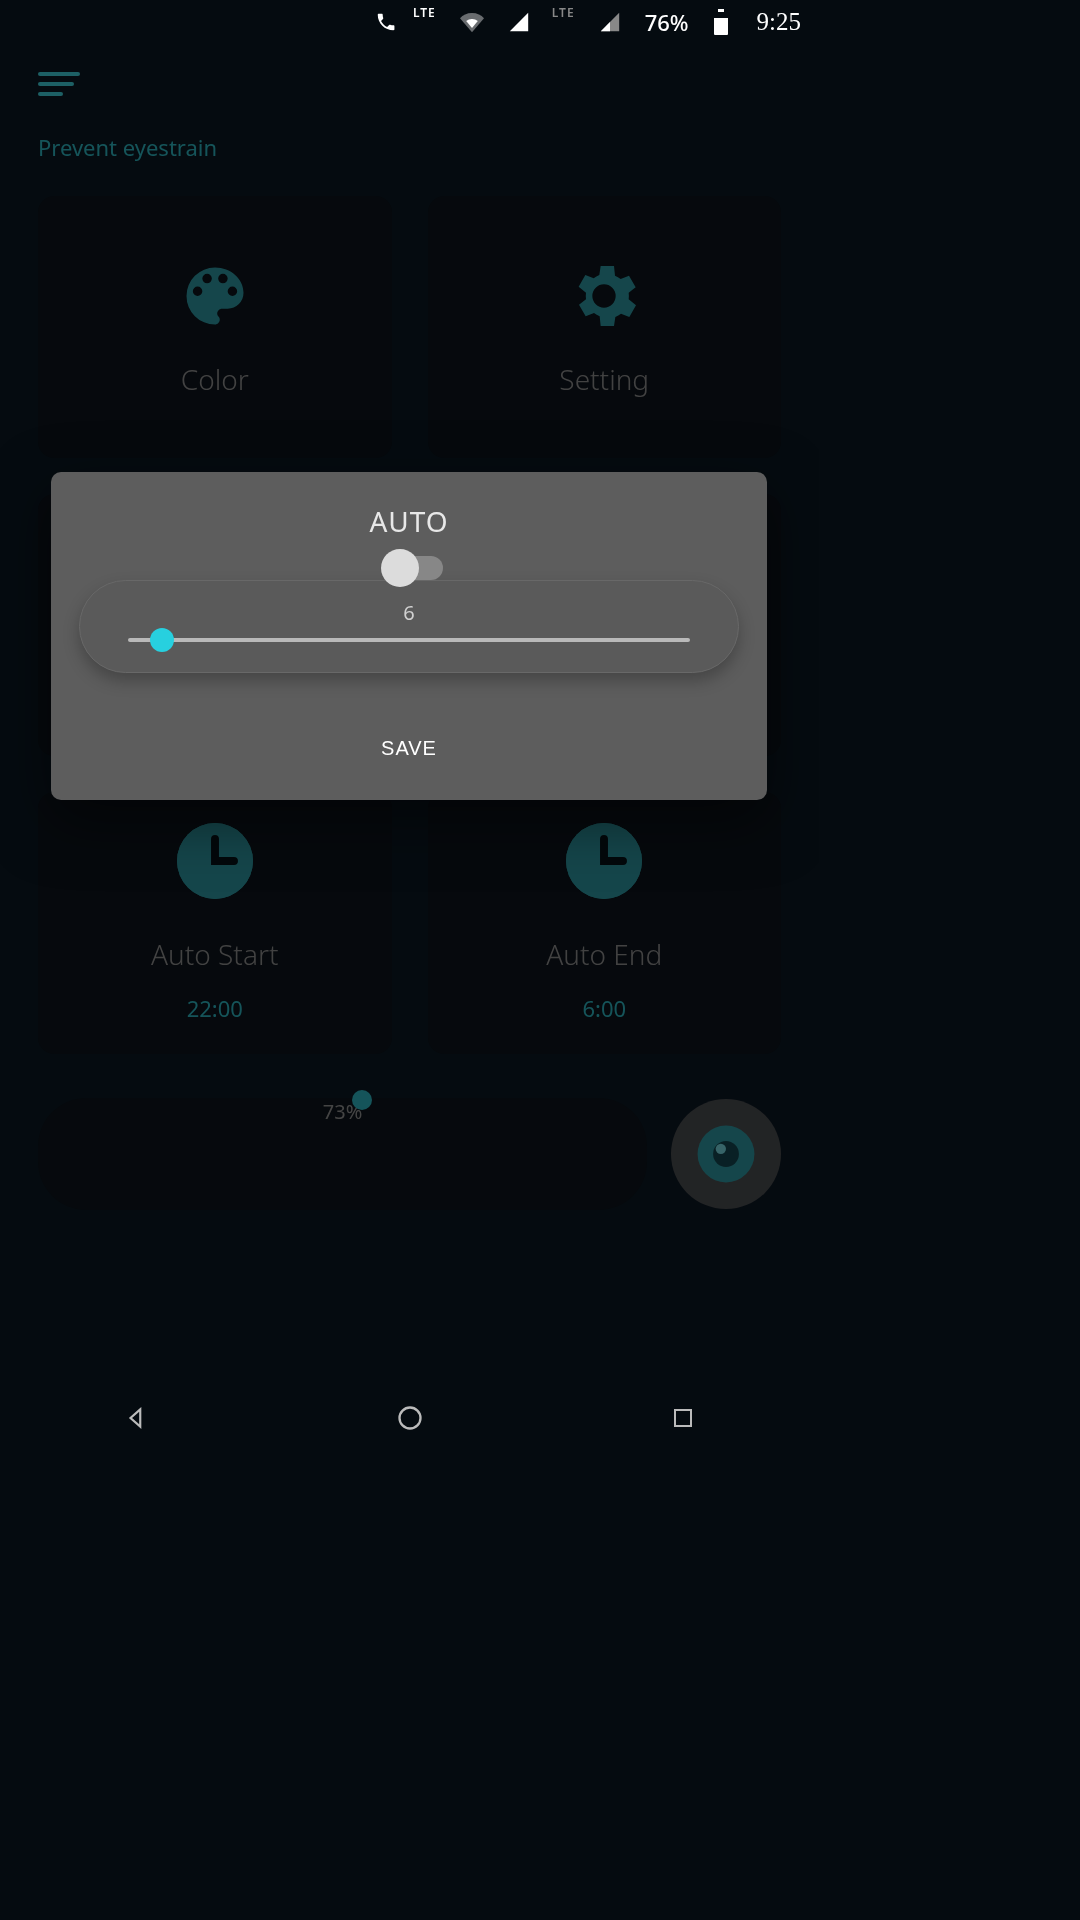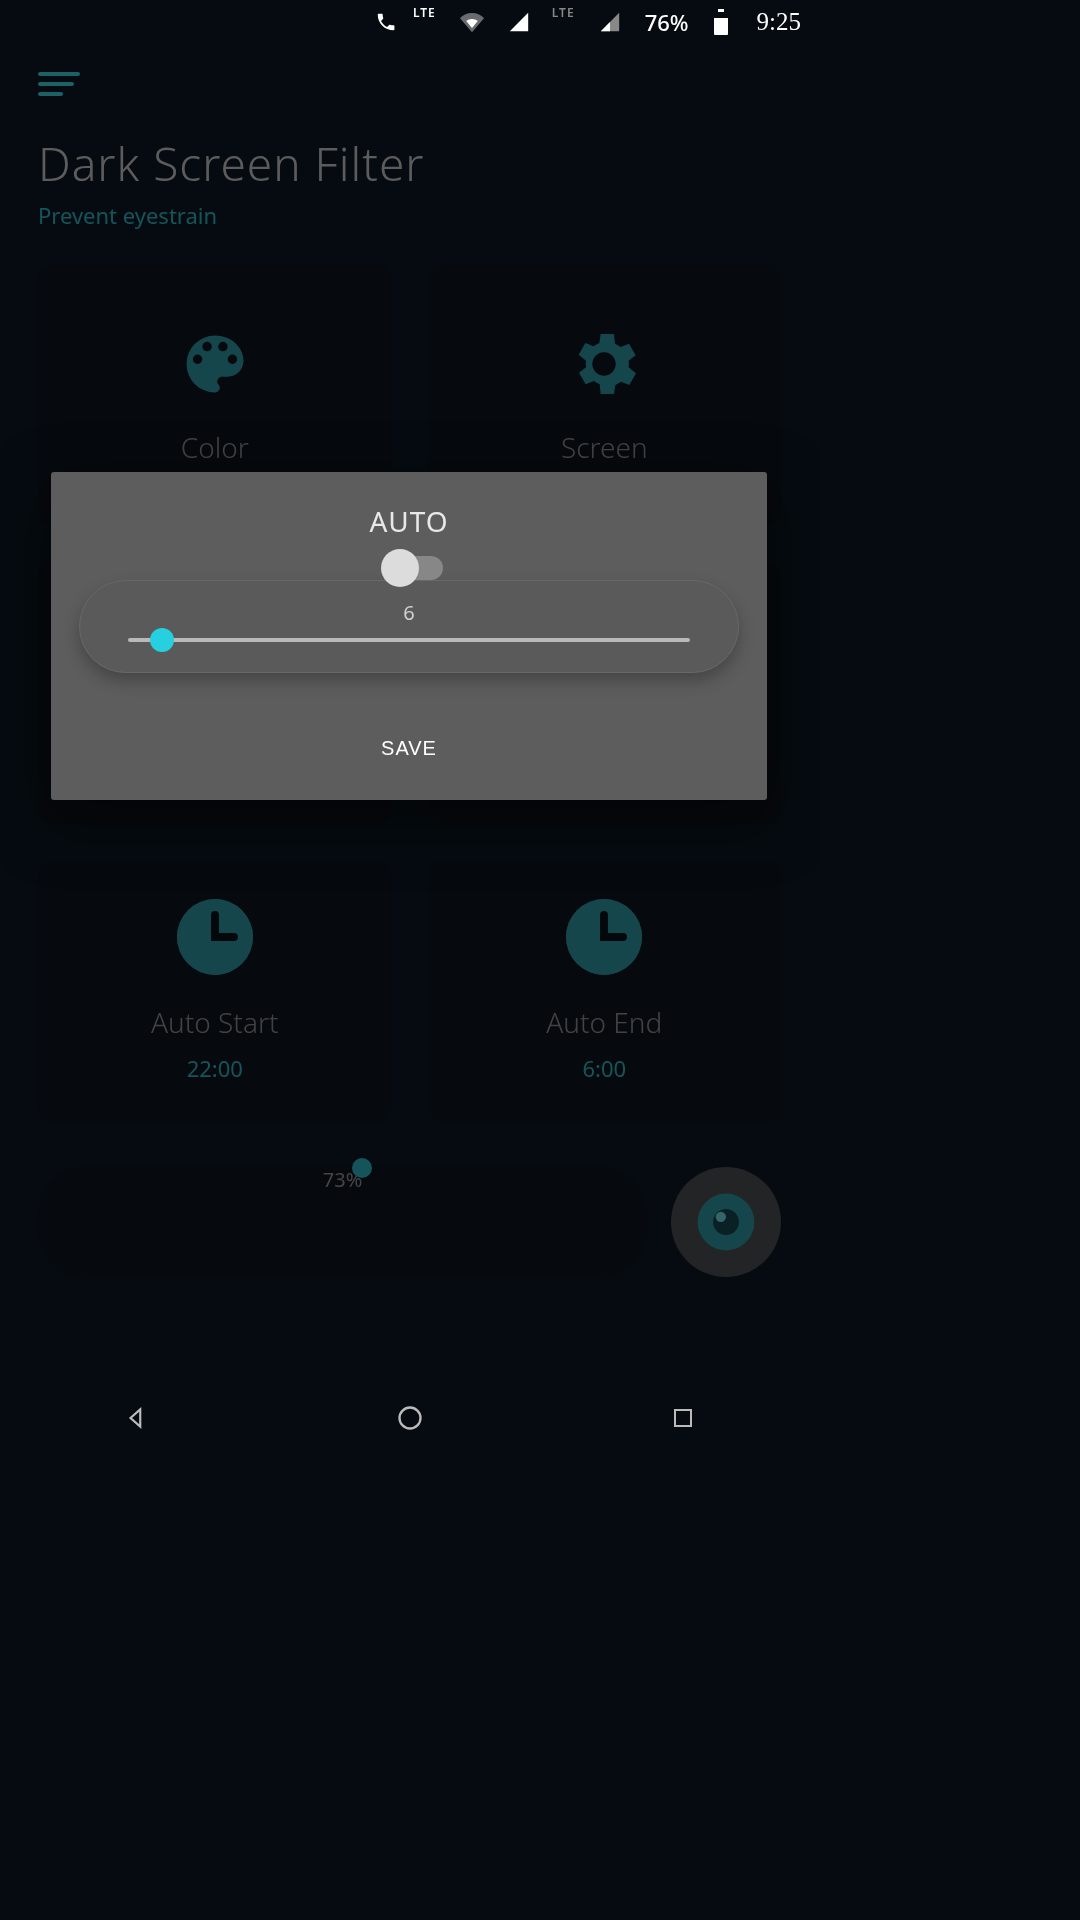--- a/index.html
+++ b/index.html
@@ -46,21 +46,21 @@
     .card {
       background: #0b1219;
       border-radius: 16px;
       height: 262px;
       display: flex;
       flex-direction: column;
       align-items: center;
       justify-content: center;
       gap: 24px;
     }
-    .card.with-sub { gap: 12px; }
+    .card.with-sub { gap: 20px; }
     .card-icon-wrap { width: 80px; height: 80px; display: flex; align-items: center; justify-content: center; }
     .card-icon-circle { width: 76px; height: 76px; border-radius: 50%; background: #2a8d96; position: relative; }
     .card-label { font-size: 28px; color: #858585; font-weight: 300; }
     .card-sub { font-size: 22px; color: #2aa9b3; }
     .bottom-row { display: flex; gap: 24px; align-items: center; margin-top: 44px; }
     .intensity-pill {
       flex: 1;
       background: #0b1219;
       border-radius: 48px;
       height: 112px;
@@ -75,21 +75,21 @@
     .intensity-thumb { position: absolute; top: 50%; transform: translate(-50%,-50%); width: 20px; height: 20px; border-radius: 50%; background: #2aa9b3; }
     .eye-fab {
       width: 110px; height: 110px; border-radius: 50%; background: #45474a;
       display: flex; align-items: center; justify-content: center;
     }
     
     .dialog {
       position: absolute;
       left: 51px; right: 52px; top: 472px;
       background: #5d5d5d;
-      border-radius: 3px;
+      border-radius: 10px;
       padding: 30px 0 40px 0;
       display: flex; flex-direction: column; align-items: center;
       color: #e8e8e8;
       box-shadow: 0 20px 60px rgba(0,0,0,.5);
     }
     .dialog-auto-label { font-size: 28px; letter-spacing: 1px; margin-bottom: 16px; }
     .toggle {
       width: 58px; height: 24px; background: #878787; border-radius: 12px; position: relative;
       margin-left: 10px;
     }
@@ -156,38 +156,37 @@
   </span>
   <span style="font-size:25px;margin-left:4px;font-family:Liberation Serif, serif;">9:25</span>
 </div>
 
 <div class="app-bg">
   <div class="menu-btn">
       <div></div>
       <div></div>
       <div></div>
     </div>
-  <div class="title">Dark Screen Filter</div>
   <div class="subtitle">Prevent eyestrain</div>
   <div class="grid">
     <div class="card">
       <div class="card-icon-wrap">
         <svg width="76" height="76" viewBox="0 0 24 24" fill="#2a8d96">
             <path d="M12 3a9 9 0 0 0 0 18c.8 0 1.5-.7 1.5-1.5 0-.4-.1-.7-.4-1-.2-.3-.4-.6-.4-1 0-.8.7-1.5 1.5-1.5H16a5 5 0 0 0 5-5c0-4.4-4-8-9-8zM6.5 12a1.5 1.5 0 1 1 0-3 1.5 1.5 0 0 1 0 3zm3-4a1.5 1.5 0 1 1 0-3 1.5 1.5 0 0 1 0 3zm5 0a1.5 1.5 0 1 1 0-3 1.5 1.5 0 0 1 0 3zm3 4a1.5 1.5 0 1 1 0-3 1.5 1.5 0 0 1 0 3z"></path>
           </svg>
       </div>
       <div class="card-label">Color</div>
     </div>
     <div class="card">
       <div class="card-icon-wrap">
         <svg width="80" height="80" viewBox="0 0 24 24" fill="#2a8d96">
             <path d="M19.4 13a7.5 7.5 0 0 0 0-2l2.1-1.6-2-3.5-2.5 1a7.6 7.6 0 0 0-1.7-1L15 3h-4l-.4 2.7a7.6 7.6 0 0 0-1.7 1l-2.5-1-2 3.5L6.6 11a7.5 7.5 0 0 0 0 2l-2.1 1.6 2 3.5 2.5-1c.5.4 1.1.7 1.7 1L11 21h4l.4-2.7c.6-.3 1.2-.6 1.7-1l2.5 1 2-3.5L19.4 13zM12 15.5A3.5 3.5 0 1 1 12 8.5a3.5 3.5 0 0 1 0 7z"></path>
           </svg>
       </div>
-      <div class="card-label">Screen</div>
+      <div class="card-label">Setting</div>
     </div>
 
     <div class="card"></div>
     <div class="card"></div>
     <div class="card with-sub">
       <div class="card-icon-circle">
         <svg width="76" height="76" viewBox="0 0 24 24" style="position:absolute;inset:0">
             <circle cx="12" cy="12" r="12" fill="#2a8d96"></circle>
             <path d="M12 5v7h6" stroke="#061016" stroke-width="2.5" fill="none" stroke-linecap="round"></path>
           </svg>

